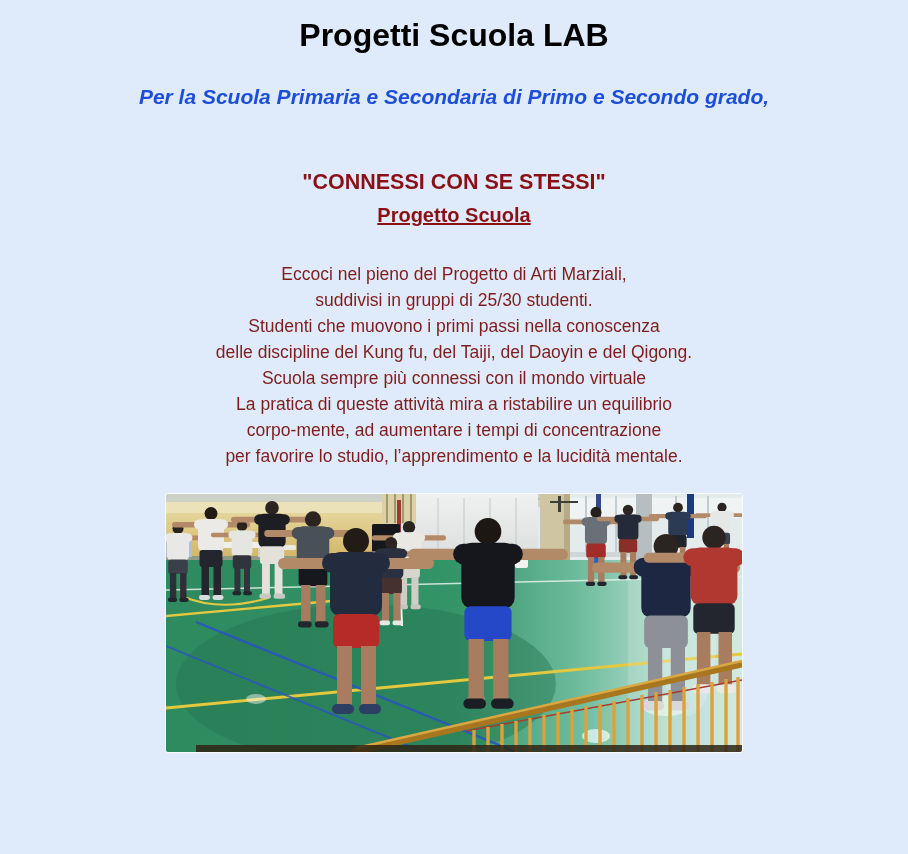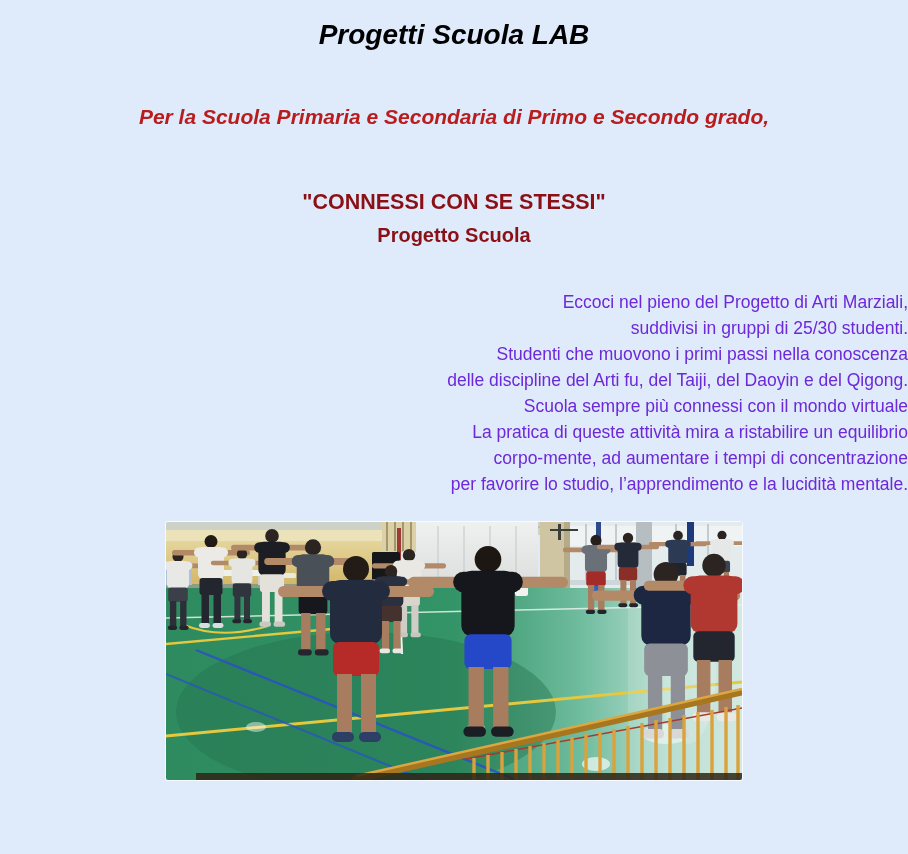--- a/index.html
+++ b/index.html
@@ -5,47 +5,47 @@
   html,body{margin:0;padding:0;}
   body{
     width:908px;height:854px;overflow:hidden;
     background:#dfeafa;
     font-family:"Liberation Sans", sans-serif;
     text-align:center;
     color:#0d0d0d;
   }
   .page-title{
     margin:20px 0 0 0;
-    font-size:28px;line-height:30px;
-    font-weight:bold;font-style:italic;
+    font-size:32px;line-height:30px;
+    font-weight:bold;
     color:#000000;
   }
   .intro{
-    margin-top:52px;
+    margin-top:32px;
     font-size:21px;line-height:30px;
     font-weight:bold;font-style:italic;
-    color:#b91c1c;
+    color:#1d4ed8;
   }
   .project-heading{
     margin-top:57px;
     font-size:21.5px;line-height:27px;
     font-weight:bold;
     color:#8b1016;
   }
   .project-subheading{
     margin-top:6px;
     font-size:20px;line-height:27px;
     font-weight:bold;
     color:#8b1016;
+    text-decoration:underline;
   }
   .body-text{
-    margin-top:40px;
+    margin-top:32px;
     font-size:17.5px;line-height:26px;
-    color:#6d28d9;
-    text-align:right;
+    color:#7f1d1d;
   }
   .body-text .b{font-weight:bold;}
   .photo{
     width:576px;height:258px;
     margin:25px auto 0 166px;
     box-shadow:0 0 0 1px rgba(255,255,255,.75);
     overflow:hidden;
     border-radius:2px;
   }
   .photo svg{display:block;}
@@ -59,21 +59,21 @@
   <div>Per la Scuola Primaria e Secondaria di Primo e Secondo grado,</div>
 </div>
 
 <div class="project-heading">"CONNESSI CON SE STESSI"</div>
 <div class="project-subheading">Progetto Scuola</div>
 
 <div class="body-text">
   <div>Eccoci nel pieno del Progetto di Arti Marziali,</div>
   <div>suddivisi in gruppi di 25/30 studenti.</div>
   <div>Studenti che muovono i primi passi nella conoscenza</div>
-  <div>delle discipline del Arti fu, del Taiji, del Daoyin e del Qigong.</div>
+  <div>delle discipline del Kung fu, del Taiji, del Daoyin e del Qigong.</div>
   <div>Scuola sempre più connessi con il mondo virtuale</div>
   <div>La pratica di queste attività mira a ristabilire un equilibrio</div>
   <div>corpo-mente, ad aumentare i tempi di concentrazione</div>
   <div>per favorire lo studio, l’apprendimento e la lucidità mentale.</div>
 </div>
 
 <div class="photo" title="Studenti in palestra, schiena alla camera, braccia aperte durante la lezione di arti marziali su campo verde">
   <svg width="576" height="258" viewBox="0 0 576 258" xmlns="http://www.w3.org/2000/svg">
     <defs>
       <linearGradient id="fg" x1="0" y1="0" x2="1" y2="0">

